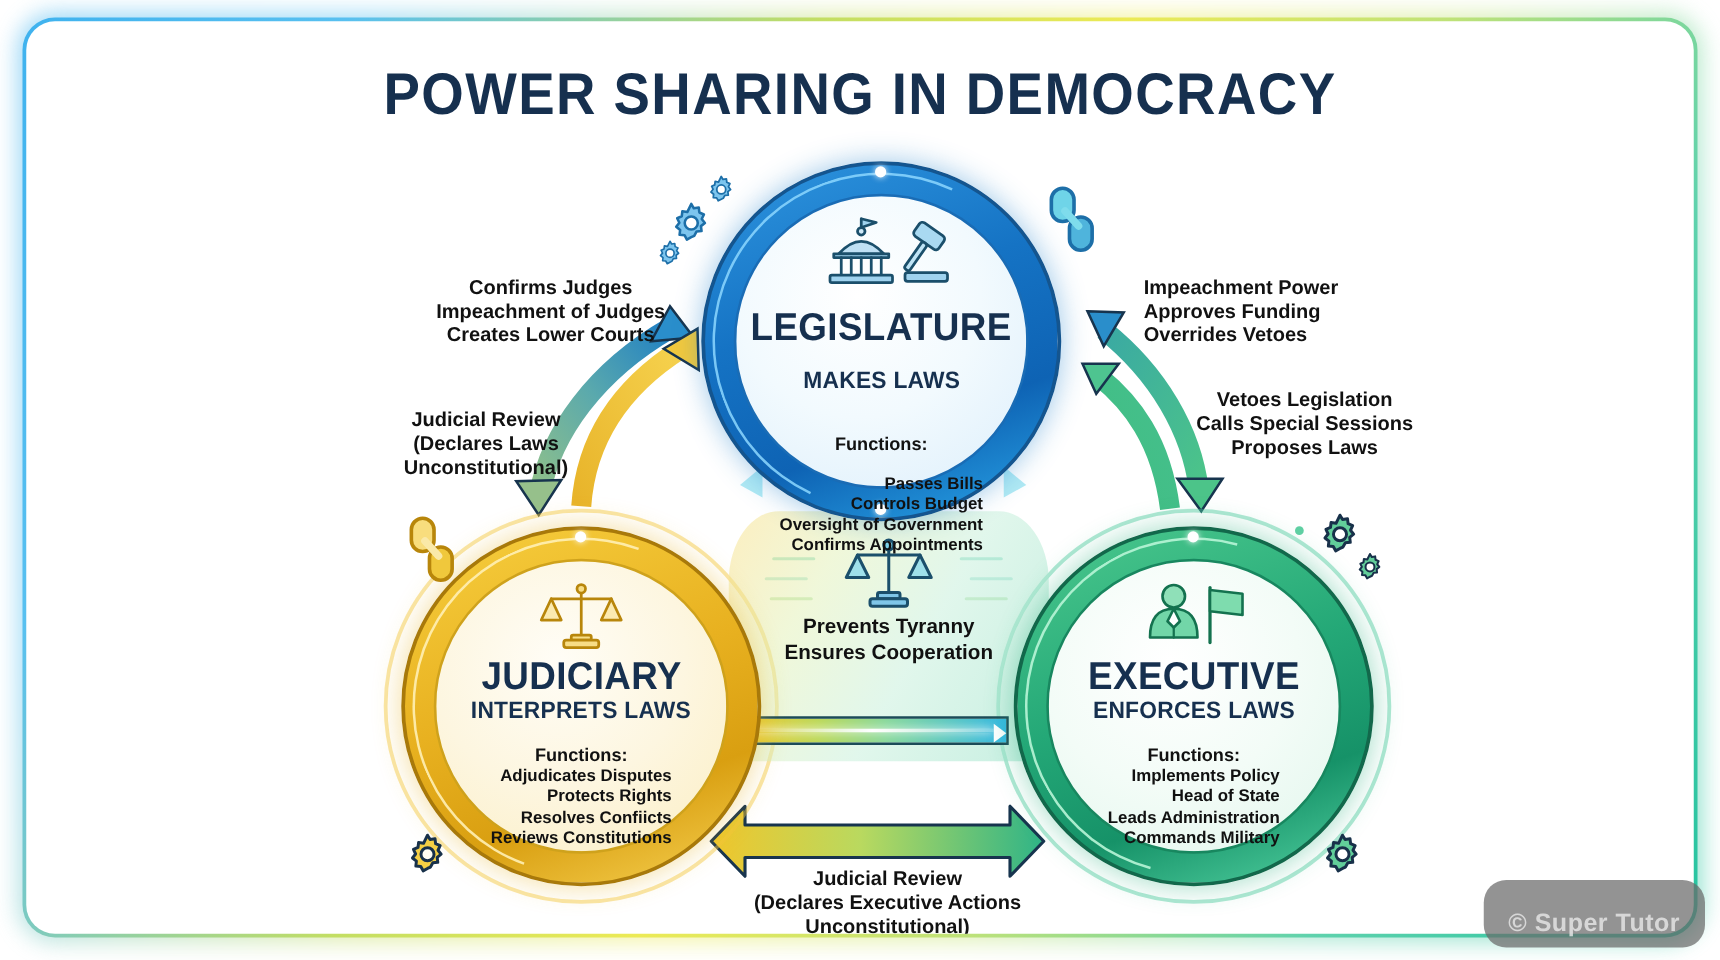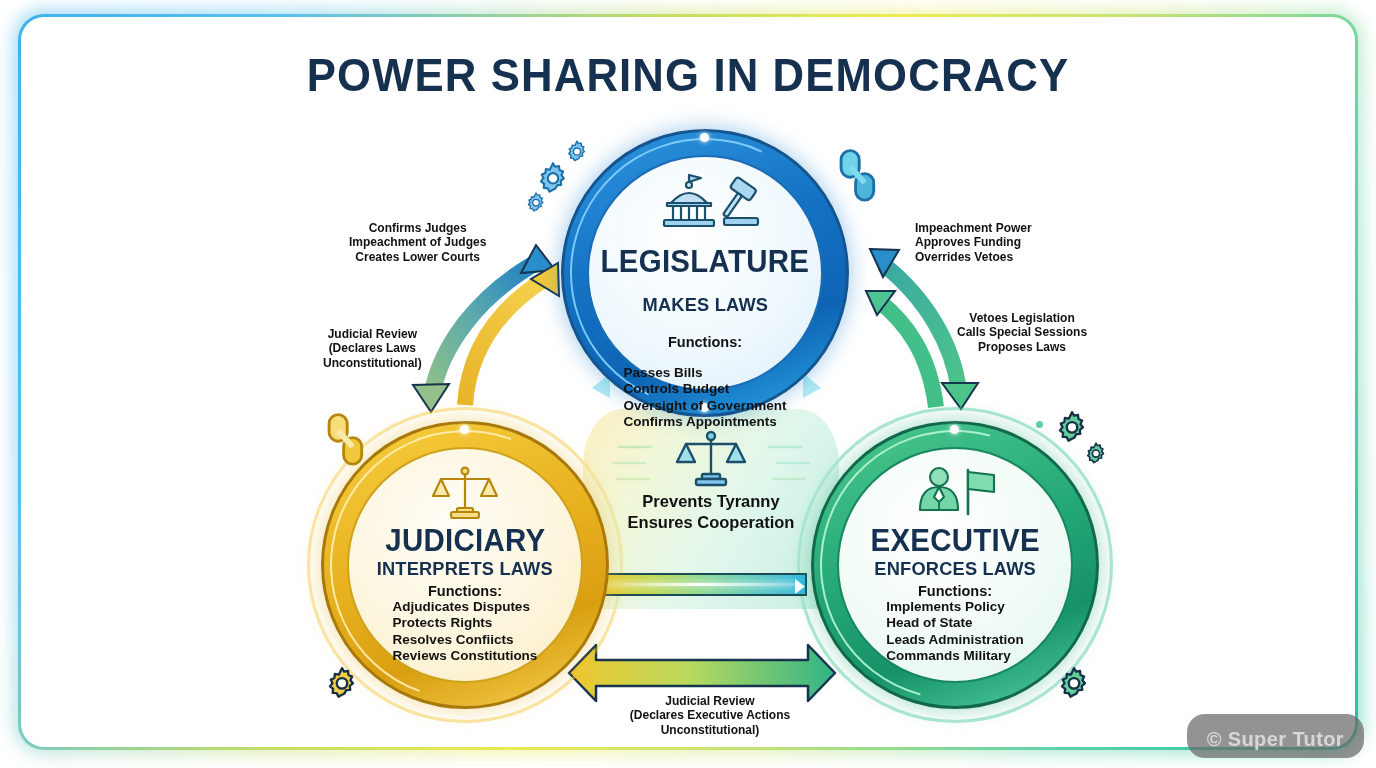--- a/index.html
+++ b/index.html
@@ -169,23 +169,23 @@
     font-size: 31px; font-weight: bold; color: #16304f;
     letter-spacing: .3px; line-height: 1.02; margin-top: 2px;
     transform: scaleX(.95);
   }
   .node-sub {
     font-size: 19px; font-weight: bold; color: #16304f;
     letter-spacing: .2px; margin-top: 1px;
     transform: scaleX(.96);
   }
   .fn-head {
-    font-size: 14.5px; font-weight: bold; color: #111; margin-top: 3px;
-  }
-  .fn-list { text-align: left; }
+    font-size: 14.5px; font-weight: bold; color: #111; margin-top: 17px;
+  }
+  .fn-list { text-align: right; }
   .fn-list div {
     font-size: 13.5px; font-weight: bold; color: #111;
     line-height: 1.22; white-space: nowrap;
   }
 
   
   #hub {
     position: absolute;
     left: 562px; top: 392px;
     width: 256px; height: 200px;
@@ -198,21 +198,21 @@
     padding-top: 20px;
   }
   .hub-text { text-align: center; margin-top: 4px; }
   .hub-text div {
     font-size: 16.5px; font-weight: bold; color: #111; line-height: 1.28;
   }
 
   
   .note {
     position: absolute;
-    font-size: 12px;
+    font-size: 16px;
     font-weight: bold;
     color: #111;
     line-height: 1.2;
     white-space: nowrap;
   }
   #note-lt { left: 328px; top: 204px; text-align: center; }
   #note-lb { left: 302px; top: 310px; text-align: center; }
   #note-rt { left: 894px; top: 204px; text-align: left; }
   #note-rb { left: 936px; top: 294px; text-align: center; }
   #note-mid-top { left: 604px; top: 598px; text-align: center; width: 170px; }
@@ -250,21 +250,21 @@
                  border-radius: 50%; background: #5ecfa2; }
 
   
   #watermark {
     position: absolute;
     right: 12px; bottom: 10px;
     background: rgba(105,105,105,.72);
     color: rgba(235,235,235,.78);
     font-size: 20px;
     font-weight: bold;
-    padding: 14px 20px 7px;
+    padding: 24px 20px 7px;
     border-radius: 18px;
     letter-spacing: .4px;
   }
 
   
   .halo { position: absolute; border-radius: 50%; }
   #halo-j { left: 286px; top: 390px; width: 316px; height: 316px;
             border: 3px solid rgba(245,200,60,.45); }
   #halo-e { left: 776px; top: 390px; width: 316px; height: 316px;
             border: 3px solid rgba(80,205,160,.45); }

